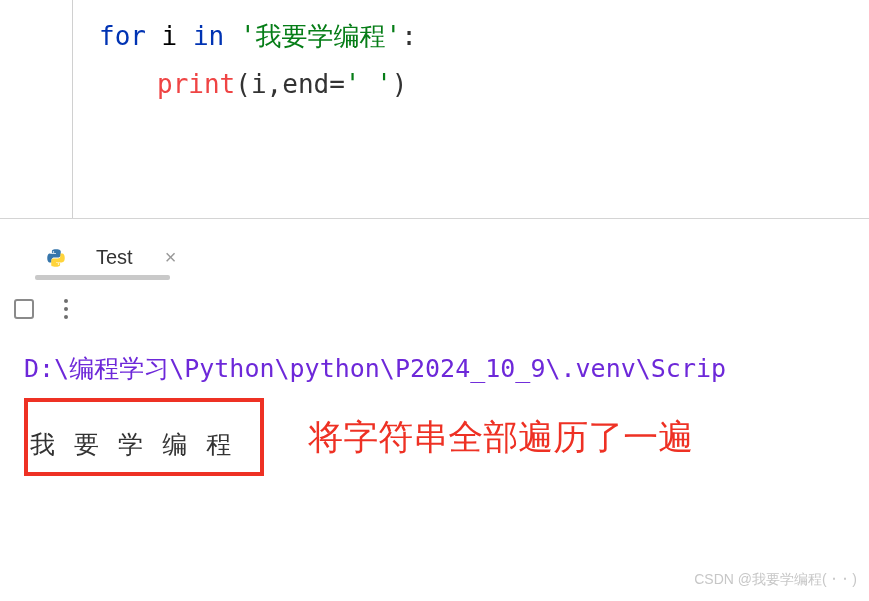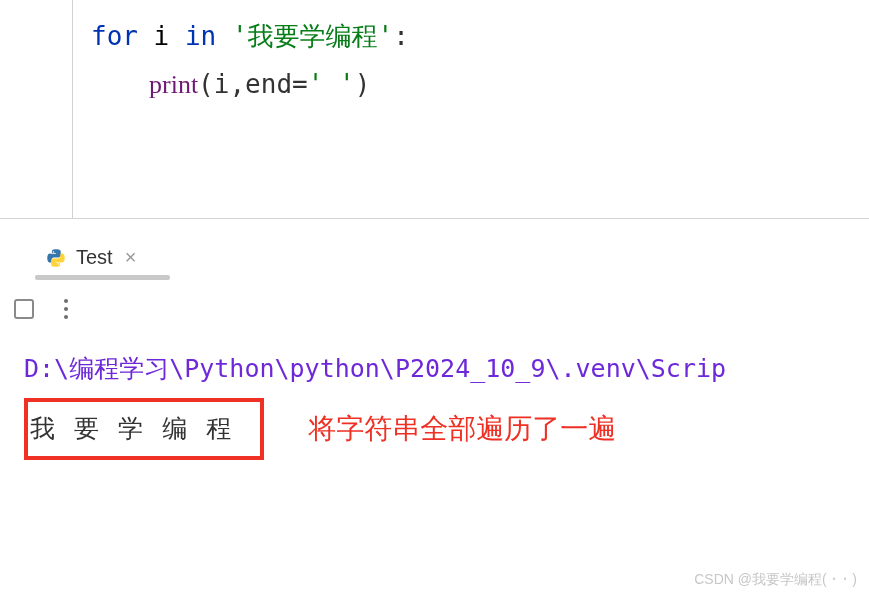--- a/index.html
+++ b/index.html
@@ -11,44 +11,45 @@
       font-family: "Consolas", "Monaco", monospace;
       background: #ffffff;
       width: 869px;
       height: 601px;
       overflow: hidden;
       position: relative;
     }
     .editor-pane {
       background: #ffffff;
       border-left: 1px solid #d0d0d0;
-      padding: 12px 0 0 0;
+      padding: 12px 0 0 8px;
       height: 218px;
       margin-left: 72px;
     }
     .code-line {
       font-size: 26px;
       line-height: 48px;
       padding-left: 18px;
       font-family: "Consolas", "Monaco", monospace;
       white-space: pre;
     }
     .kw { color: #0033b3; }
     .str { color: #067d17; }
-    .fn { color: #701a75; font-family: Liberation Serif, serif; }
+    .fn { color: #ef4444; }
     .punct { color: #333333; }
     .indent { display: inline-block; width: 58px; }
     
     .tool-window-header {
       border-top: 1px solid #d4d4d4;
       background: #ffffff;
       padding: 16px 8px 0 46px;
       height: 62px;
       display: flex;
       align-items: center;
+      gap: 20px;
     }
     .python-icon {
       width: 20px;
       height: 20px;
       margin-right: 10px;
       position: relative;
     }
     .python-icon svg {
       display: block;
     }
@@ -109,29 +110,29 @@
       color: #6d28d9;
       white-space: pre;
     }
     .output-boxed-row {
       display: flex;
       align-items: center;
       margin: 4px 0 6px 0;
     }
     .output-box {
       border: 4px solid #ee3124;
-      padding: 2px 10px 2px 2px;
+      padding: 18px 10px 2px 2px;
       color: #333333;
       font-size: 25px;
       letter-spacing: 2px;
       white-space: pre;
     }
     .annotation {
       color: #ee3124;
-      font-size: 28px;
+      font-size: 35px;
       margin-left: 44px;
       font-family: "Microsoft YaHei", sans-serif;
     }
     .watermark {
       position: absolute;
       right: 12px;
       bottom: 12px;
       color: #c7c7c7;
       font-size: 14px;
       font-family: -apple-system, Arial, sans-serif;

